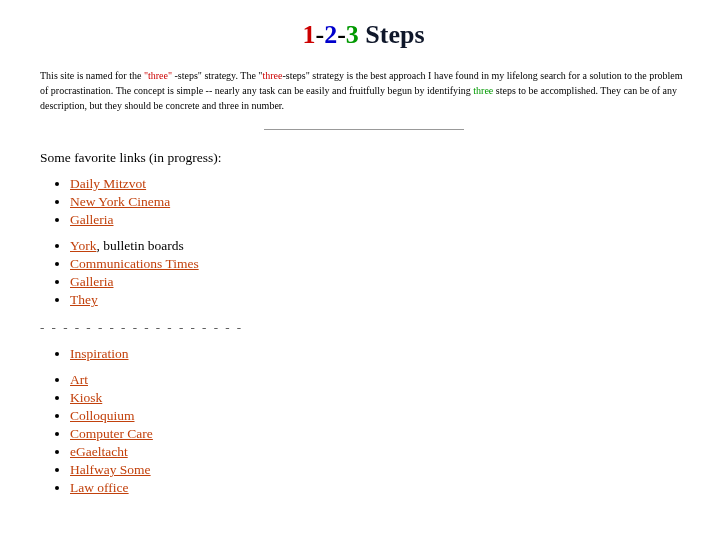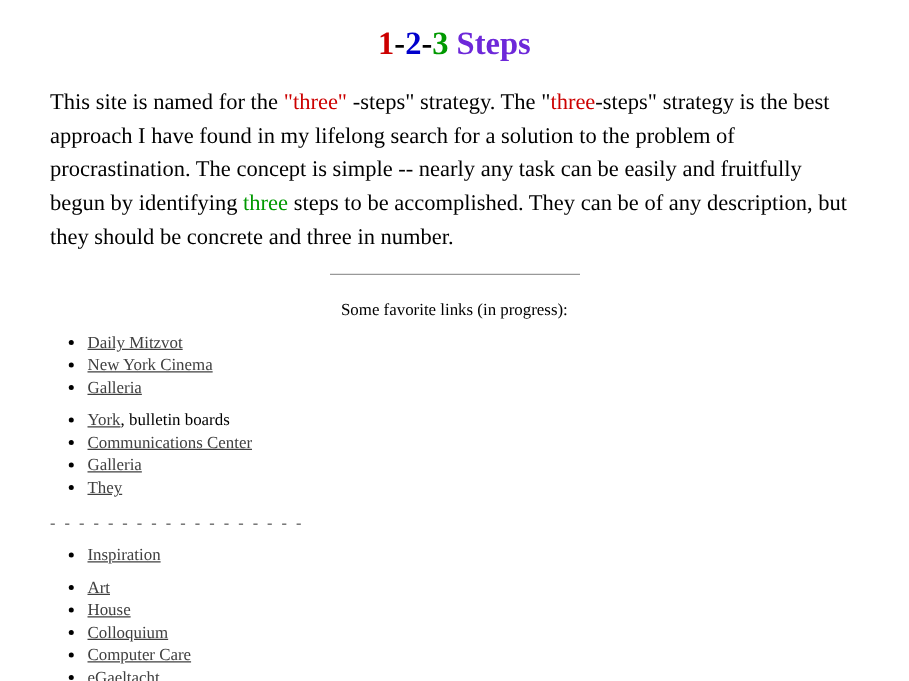--- a/index.html
+++ b/index.html
@@ -19,50 +19,49 @@
     #page-title {
       text-align: center;
       font-size: 26px;
       font-weight: bold;
       margin-bottom: 18px;
     }
     .num1 { color: #cc0000; }
     .num2 { color: #0000cc; }
     .num3 { color: #009900; }
     .dash-text { color: #000000; }
-    .steps-text { color: #6d28d9; }
+    .steps-text { color: #0f172a; }
     .intro-para {
-      font-size: 18px;
+      font-size: 10px;
       line-height: 1.5;
       margin-bottom: 16px;
     }
     .inline-three-green { color: #009900; }
     .inline-three-red { color: #cc0000; }
     hr.divider {
       width: 200px;
       margin: 0 auto 20px auto;
       border: none;
       border-top: 1px solid #999;
     }
     .fav-links-label {
       font-size: 13.5px;
       margin-bottom: 10px;
-      text-align: center;
     }
     ul.link-list {
       list-style-type: disc;
       margin-left: 30px;
       margin-bottom: 10px;
     }
     ul.link-list li {
       margin-bottom: 2px;
       font-size: 13.5px;
     }
     ul.link-list li a {
-      color: #404040;
+      color: #c2410c;
       text-decoration: underline;
     }
     .dotted-divider {
       color: #555;
       margin: 12px 0 10px 0;
       font-size: 13px;
       letter-spacing: 2px;
     }
   </style>
 </head>
@@ -81,32 +80,32 @@
 <p class="fav-links-label">Some favorite links (in progress):</p>
 
 <ul class="link-list">
   <li><a href="#">Daily Mitzvot</a></li>
   <li><a href="#">New York Cinema</a></li>
   <li><a href="#">Galleria</a></li>
 </ul>
 
 <ul class="link-list">
   <li><a href="#">York</a><span>, bulletin boards</span></li>
-  <li><a href="#">Communications Center</a></li>
+  <li><a href="#">Communications Times</a></li>
   <li><a href="#">Galleria</a></li>
   <li><a href="#">They</a></li>
 </ul>
 
 <div class="dotted-divider">- - - - - - - - - - - - - - - - - -</div>
 
 <ul class="link-list">
   <li><a href="#">Inspiration</a></li>
 </ul>
 
 <ul class="link-list">
   <li><a href="#">Art</a></li>
-  <li><a href="#">House</a></li>
+  <li><a href="#">Kiosk</a></li>
   <li><a href="#">Colloquium</a></li>
   <li><a href="#">Computer Care</a></li>
   <li><a href="#">eGaeltacht</a></li>
   <li><a href="#">Halfway Some</a></li>
   <li><a href="#">Law office</a></li>
 </ul>
 
 </body></html>

